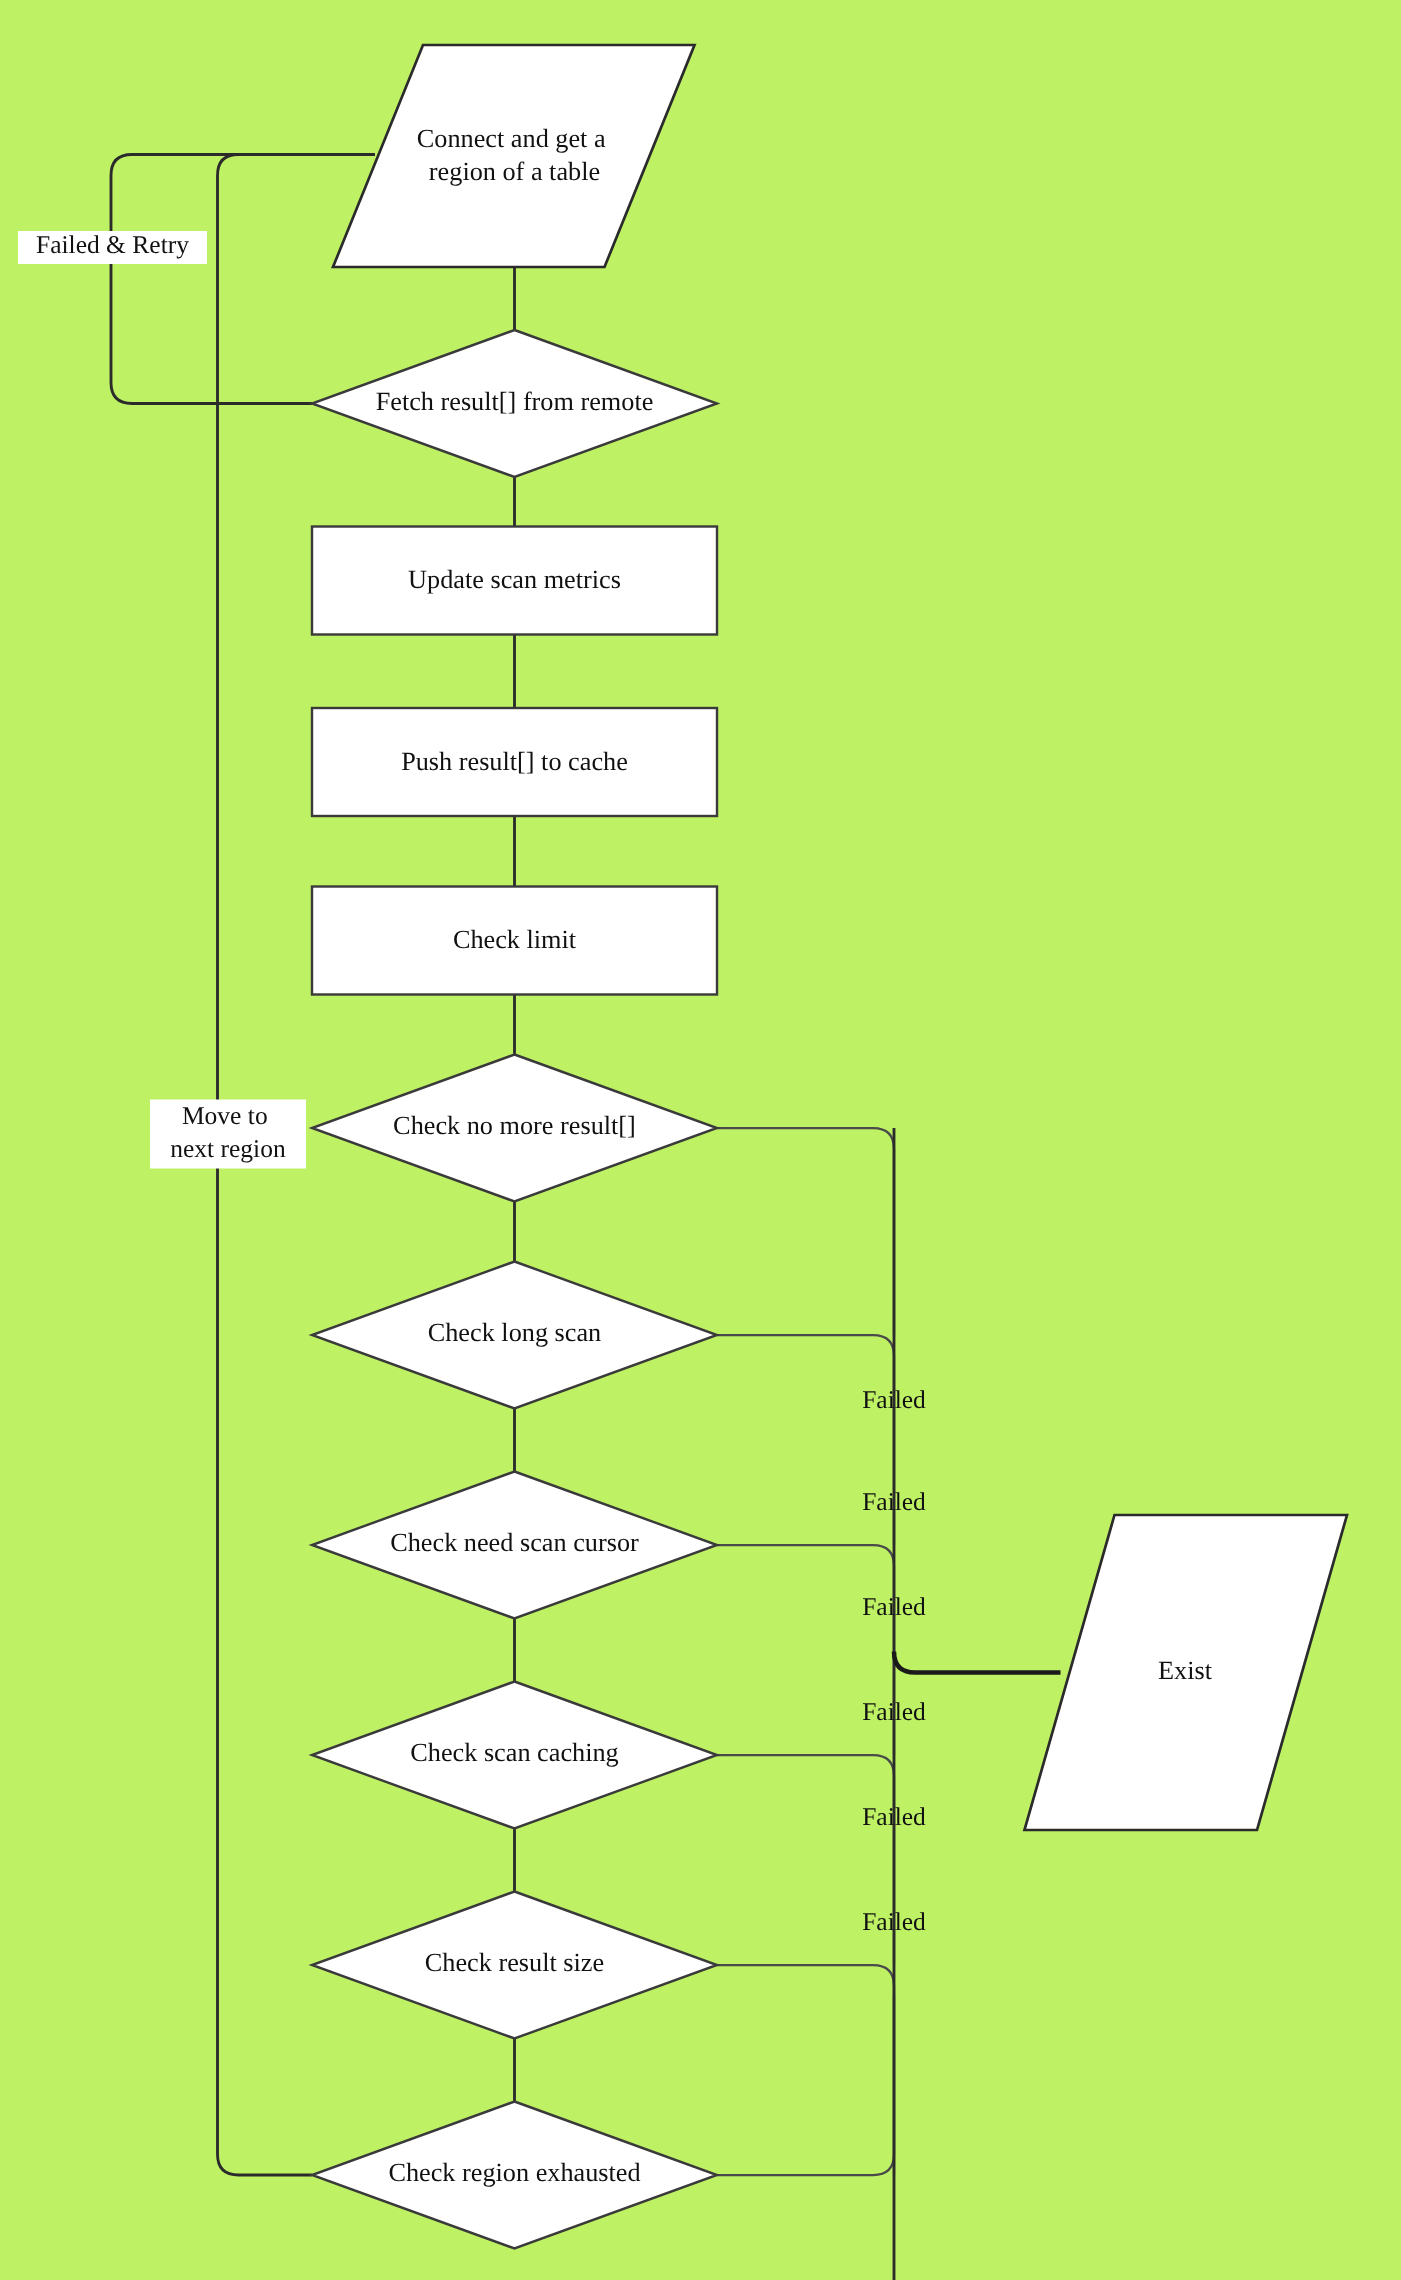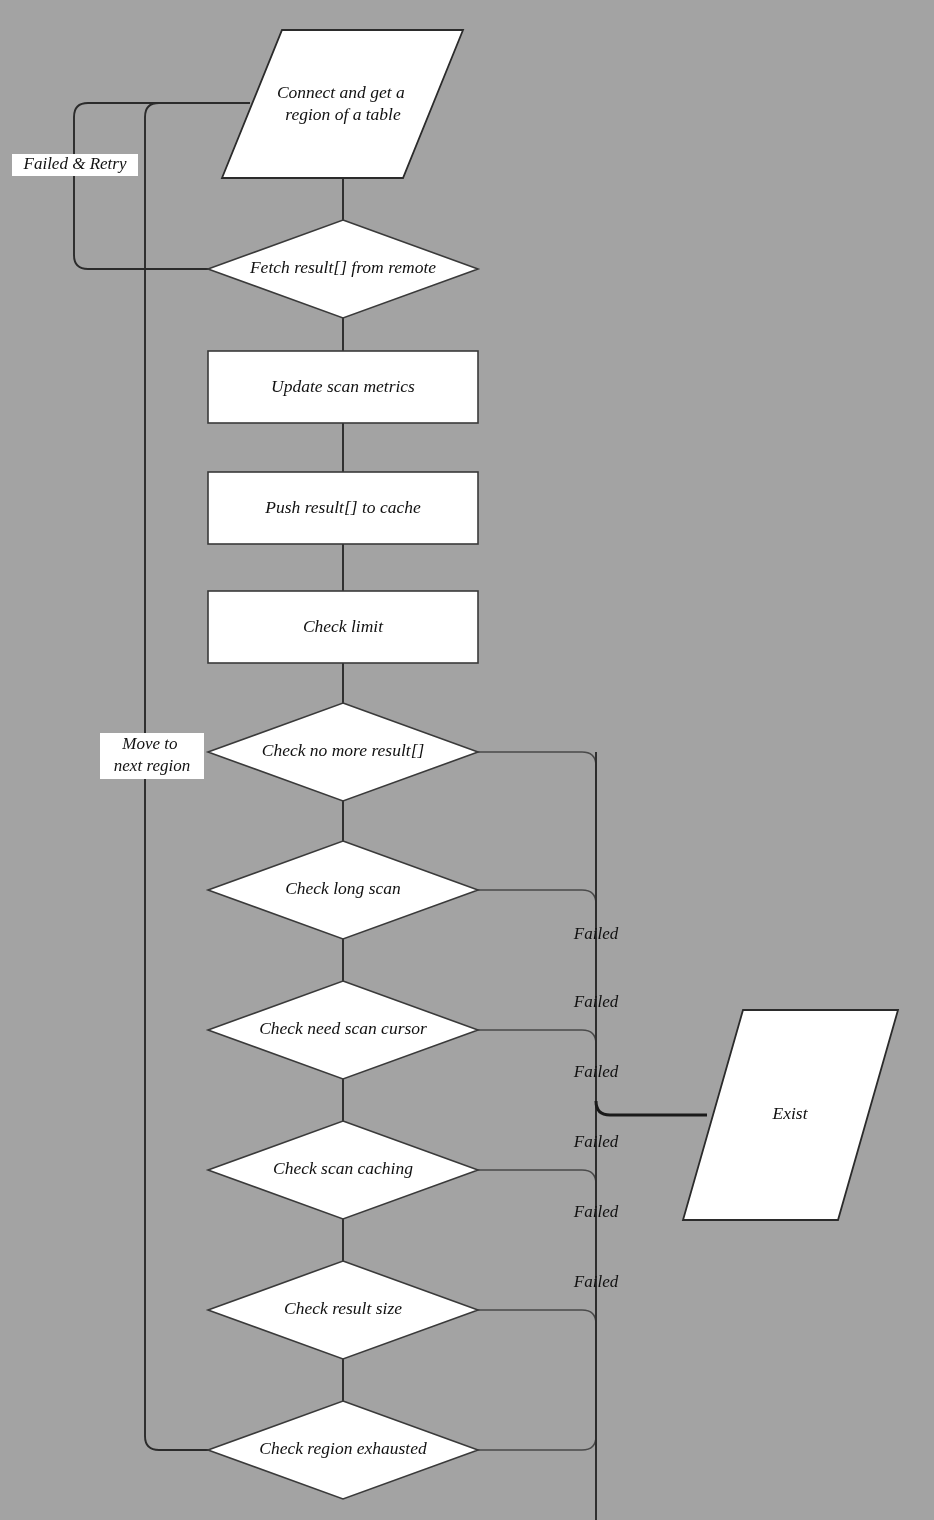--- a/index.html
+++ b/index.html
@@ -10,22 +10,21 @@
   body {
     width: 934px;
     height: 1520px;
     font-family: "Liberation Serif", "DejaVu Serif", serif;
     overflow: hidden;
   }
   #flowchart-root {
     position: relative;
     width: 934px;
     height: 1520px;
-    background: #a3a3a3;
-    font-style: italic;
+    background: #bef264;
   }
   svg#flow-svg {
     display: block;
     width: 934px;
     height: 1520px;
   }
   .node-shape {
     fill: #ffffff;
     stroke: #2b2b2b;
     stroke-width: 1.8;

